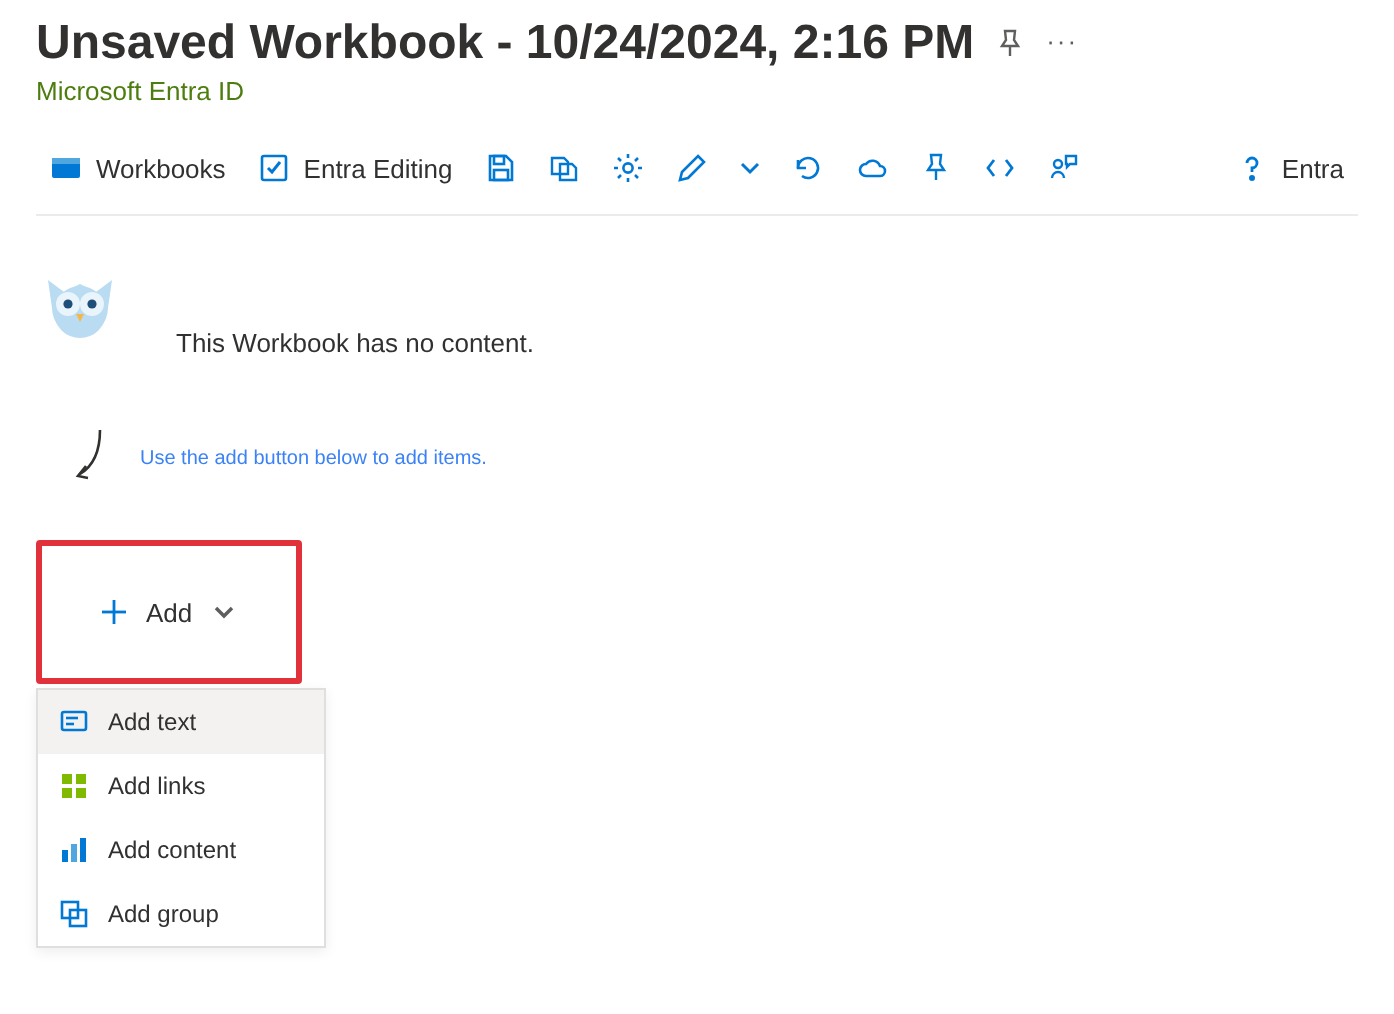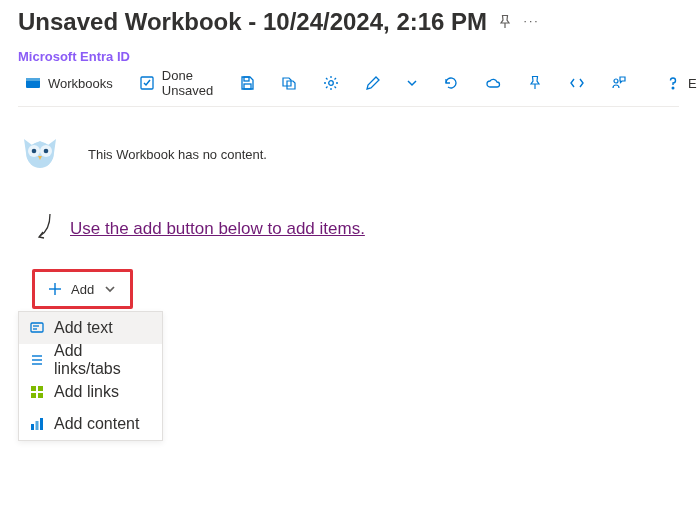--- a/index.html
+++ b/index.html
@@ -23,76 +23,74 @@
   .page-title {
     font-size: 24px;
     font-weight: 600;
     color: #323130;
   }
   .title-icon { width: 16px; height: 16px; color: #605e5c; display:inline-flex; align-items:center; justify-content:center; }
   .title-icon svg { width:16px; height:16px; }
   .dots { color:#605e5c; letter-spacing:1px; font-size:13px; position:relative; top:-2px; }
 
   .subtitle {
-    margin-top: 13px;
+    margin-top: 2px;
     font-size: 13px;
-    color: #8b5cf6;
-    font-weight: bold;
+    color: #4d7c0f;
   }
 
   .toolbar {
     display: flex;
     align-items: flex-end;
-    gap: 12px;
-    margin-top: 4px;
+    gap: 2px;
+    margin-top: 16px;
     padding-bottom: 8px;
     border-bottom: 1px solid #edebe9;
   }
   .tbtn {
     display: inline-flex;
     align-items: center;
     gap: 7px;
     height: 30px;
     padding: 0 7px;
     color: #323130;
     cursor: pointer;
     border-radius: 2px;
   }
   .ticon { width:16px; height:16px; display:inline-flex; align-items:center; justify-content:center; }
   .ticon svg { width:16px; height:16px; }
   .blue { color:#0078d4; }
 
   .empty-block {
     display:flex;
-    align-items:center;
+    align-items:flex-end;
     gap: 26px;
     margin-top: 24px;
   }
   .owl {
     width: 44px; height: 44px;
   }
   .empty-text { font-size:13px; color:#323130; }
 
   .hint-row {
     display:flex;
     align-items:center;
     gap: 16px;
     margin-top: 34px;
     margin-left: 16px;
   }
   .curve { width: 20px; height: 30px; }
-  .hint-text { font-size:17px; color:#701a75;text-decoration:underline; }
+  .hint-text { font-size:10px; color:#3b82f6; }
 
   .add-btn-wrap {
     margin-top: 24px;
     display:inline-block;
     border: 3px solid #e1313a;
     border-radius: 2px;
-    padding: 2px;
-    margin-left: 14px;
+    padding: 18px;
   }
   .add-btn {
     display:inline-flex;
     align-items:center;
     gap: 8px;
     height: 30px;
     padding: 0 10px;
     color:#0078d4;
     cursor:pointer;
   }
@@ -105,21 +103,21 @@
     border: 1px solid #e1dfdd;
     background:#fff;
     box-shadow: 0 2px 6px rgba(0,0,0,0.07);
   }
   .mitem {
     display:flex;
     align-items:center;
     gap: 9px;
     height: 32px;
     padding: 0 10px;
-    font-size:16px;
+    font-size:12px;
     color:#323130;
     cursor:pointer;
   }
   .mitem.active { background:#f3f2f1; }
   .micon { width:16px; height:16px; display:inline-flex; align-items:center; justify-content:center; color:#0078d4; }
   .micon svg { width:16px; height:16px; }
 </style>
 </head>
 <body>
 
@@ -149,21 +147,21 @@
     </span>
     <span>Workbooks</span>
   </div>
   <div class="tbtn">
     <span class="ticon blue">
       <svg viewBox="0 0 16 16">
           <rect x="2" y="2" width="12" height="12" rx="1" fill="none" stroke="#0078d4" stroke-width="1.3"></rect>
           <path d="M5 8 L7 10 L11 5" fill="none" stroke="#0078d4" stroke-width="1.5"></path>
         </svg>
     </span>
-    <span>Done Unsaved</span>
+    <span>Entra Editing</span>
   </div>
   <div class="tbtn">
     <span class="ticon blue">
       <svg viewBox="0 0 16 16" fill="none" stroke="#0078d4" stroke-width="1.3">
           <path d="M3 2 H11 L14 5 V14 H3 Z"></path>
           <rect x="5" y="2" width="5" height="4"></rect>
           <rect x="5" y="9" width="7" height="5"></rect>
         </svg>
     </span>
   </div>
@@ -298,46 +296,45 @@
     <span class="micon">
       <svg viewBox="0 0 16 16" fill="none" stroke="#0078d4" stroke-width="1.3">
           <rect x="2" y="3" width="12" height="9" rx="1"></rect>
           <line x1="4" y1="6" x2="10" y2="6"></line>
           <line x1="4" y1="9" x2="8" y2="9"></line>
         </svg>
     </span>
     <span>Add text</span>
   </div>
   <div class="mitem">
-    <span class="micon">
-      <svg viewBox="0 0 16 16" stroke="#0078d4" stroke-width="1.4">
-          <line x1="3" y1="4" x2="13" y2="4"></line>
-          <line x1="3" y1="8" x2="13" y2="8"></line>
-          <line x1="3" y1="12" x2="13" y2="12"></line>
-        </svg>
-    </span>
-    <span>Add links/tabs</span>
-  </div>
-  <div class="mitem">
     <span class="micon" style="color:#7fba00">
       <svg viewBox="0 0 16 16" fill="#7fba00">
           <rect x="2" y="2" width="5" height="5"></rect>
           <rect x="9" y="2" width="5" height="5"></rect>
           <rect x="2" y="9" width="5" height="5"></rect>
           <rect x="9" y="9" width="5" height="5"></rect>
         </svg>
     </span>
     <span>Add links</span>
   </div>
   <div class="mitem">
     <span class="micon">
       <svg viewBox="0 0 16 16">
           <rect x="2" y="8" width="3" height="6" fill="#0078d4"></rect>
           <rect x="6.5" y="5" width="3" height="9" fill="#50a7e0"></rect>
           <rect x="11" y="2" width="3" height="12" fill="#0078d4"></rect>
         </svg>
     </span>
     <span>Add content</span>
   </div>
+  <div class="mitem">
+    <span class="micon">
+      <svg viewBox="0 0 16 16" fill="none" stroke="#0078d4" stroke-width="1.3">
+          <rect x="2" y="2" width="8" height="8"></rect>
+          <rect x="6" y="6" width="8" height="8"></rect>
+        </svg>
+    </span>
+    <span>Add group</span>
+  </div>
 </div>
 
 
 
 
 </body></html>

